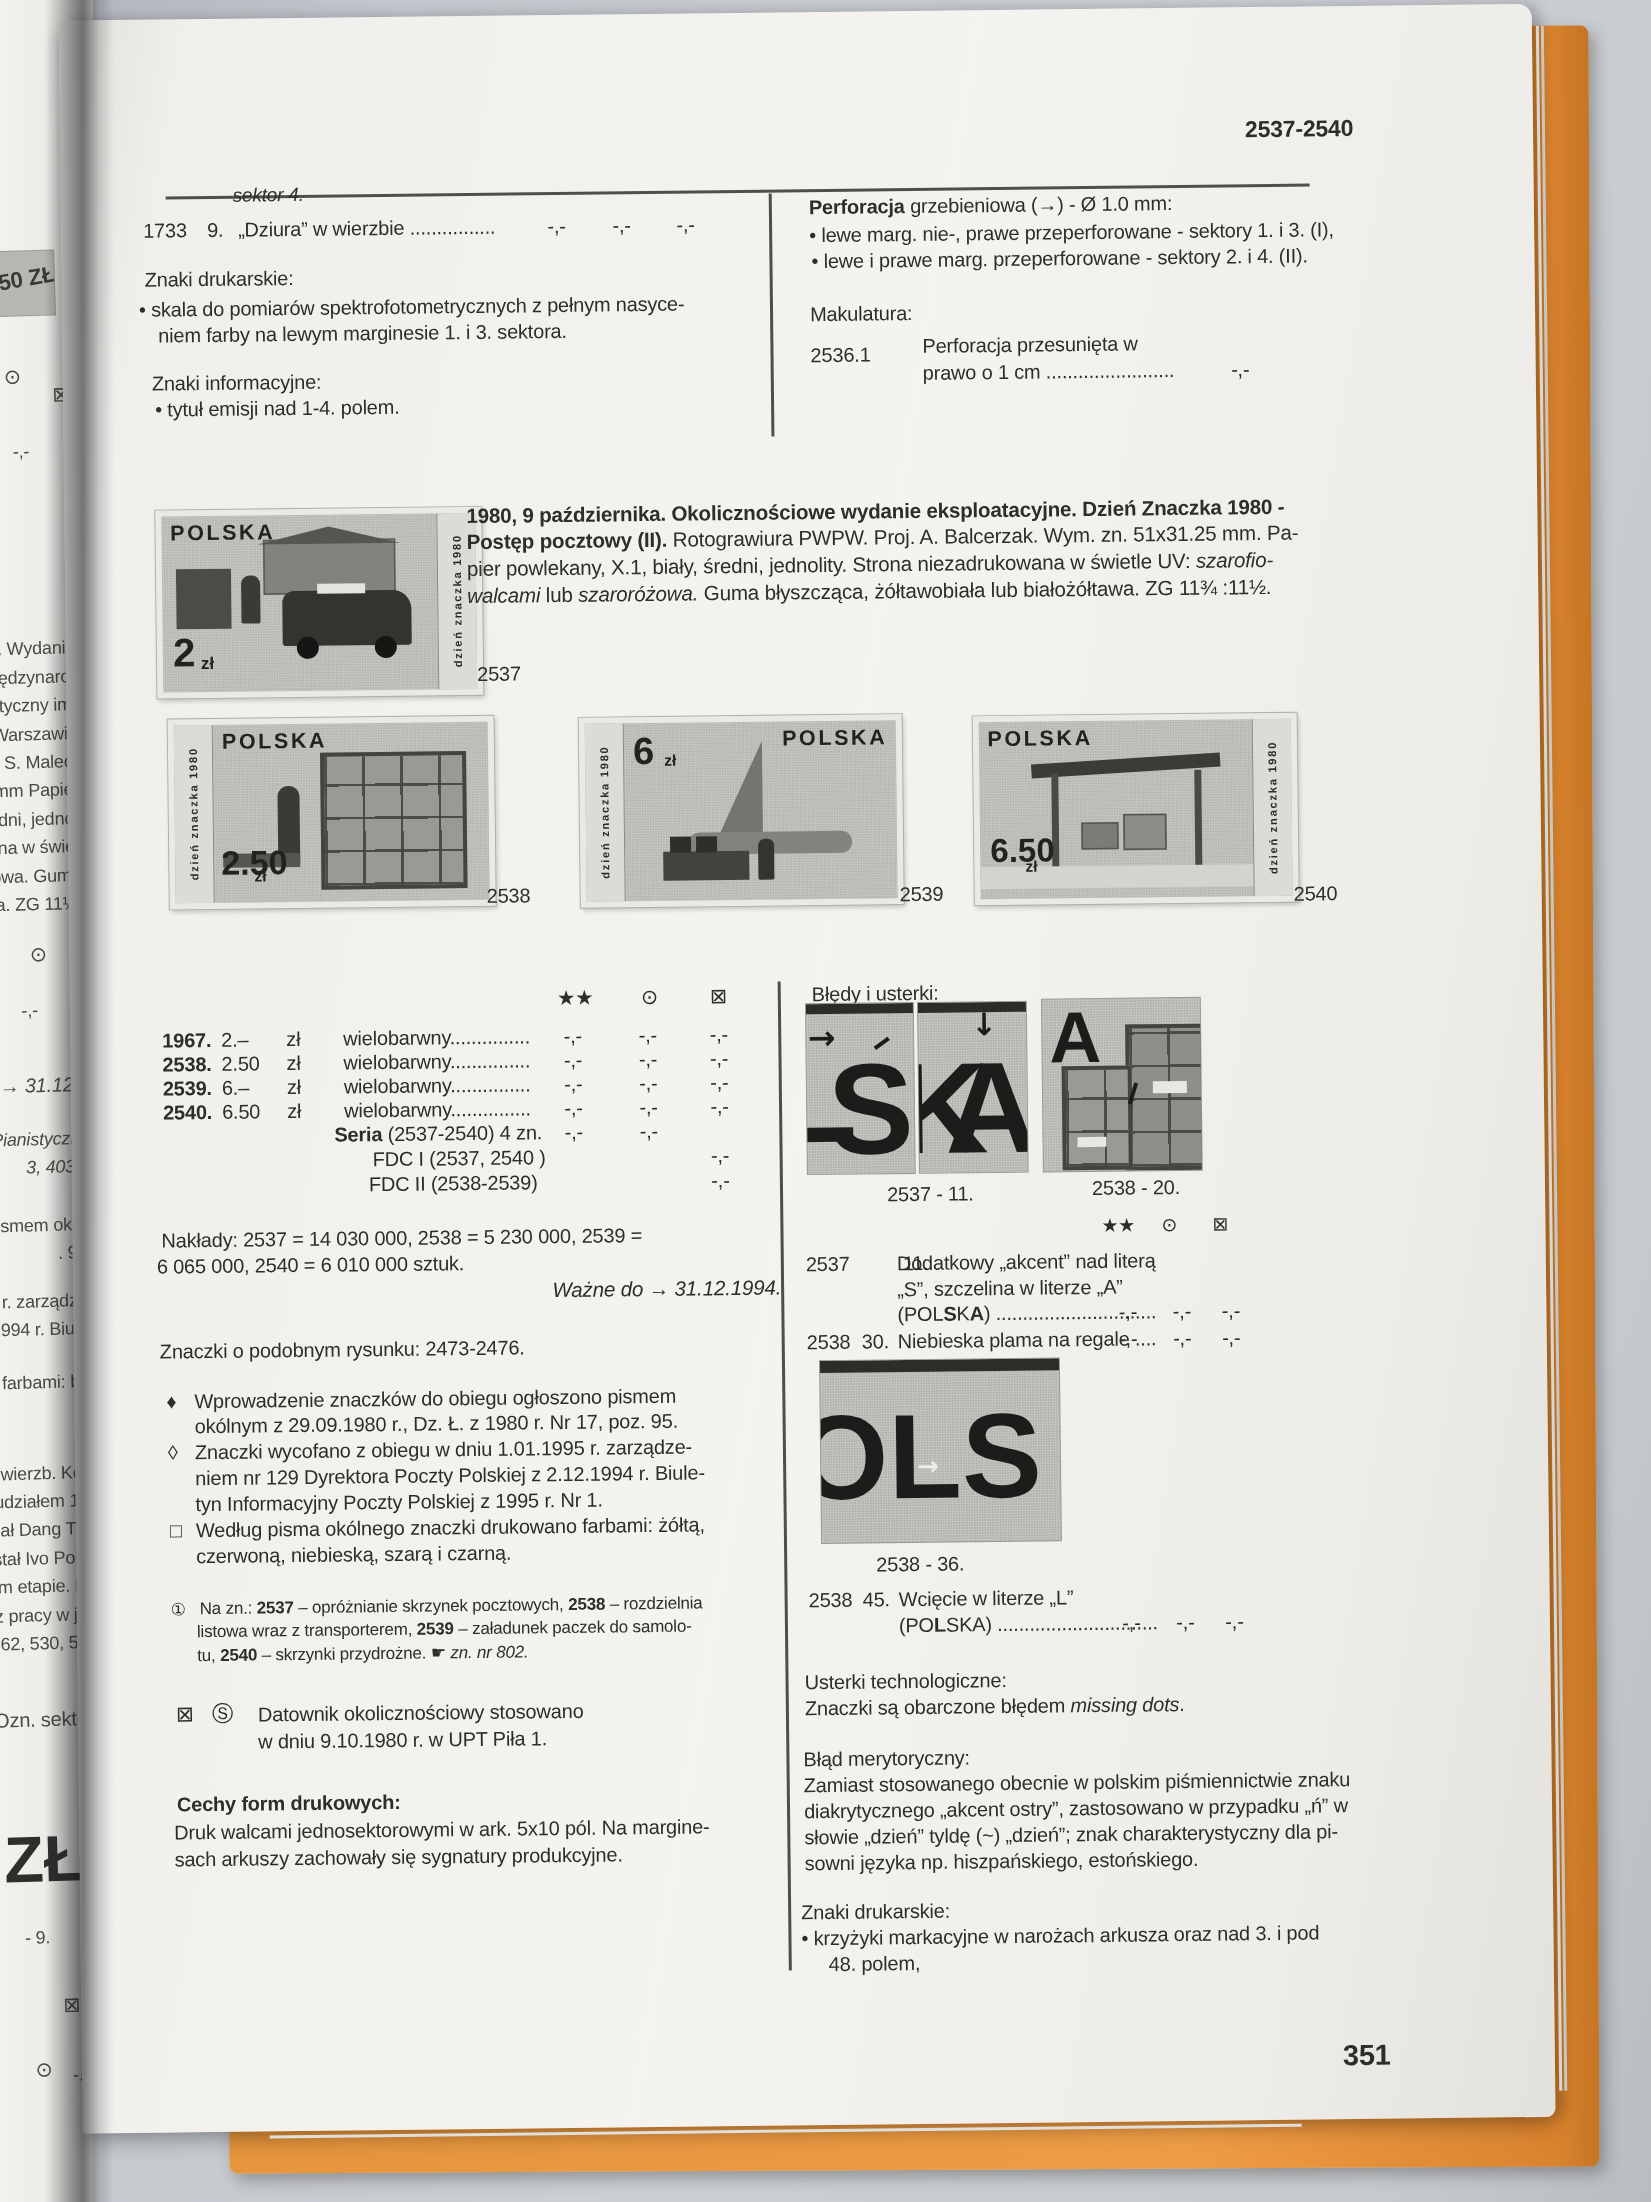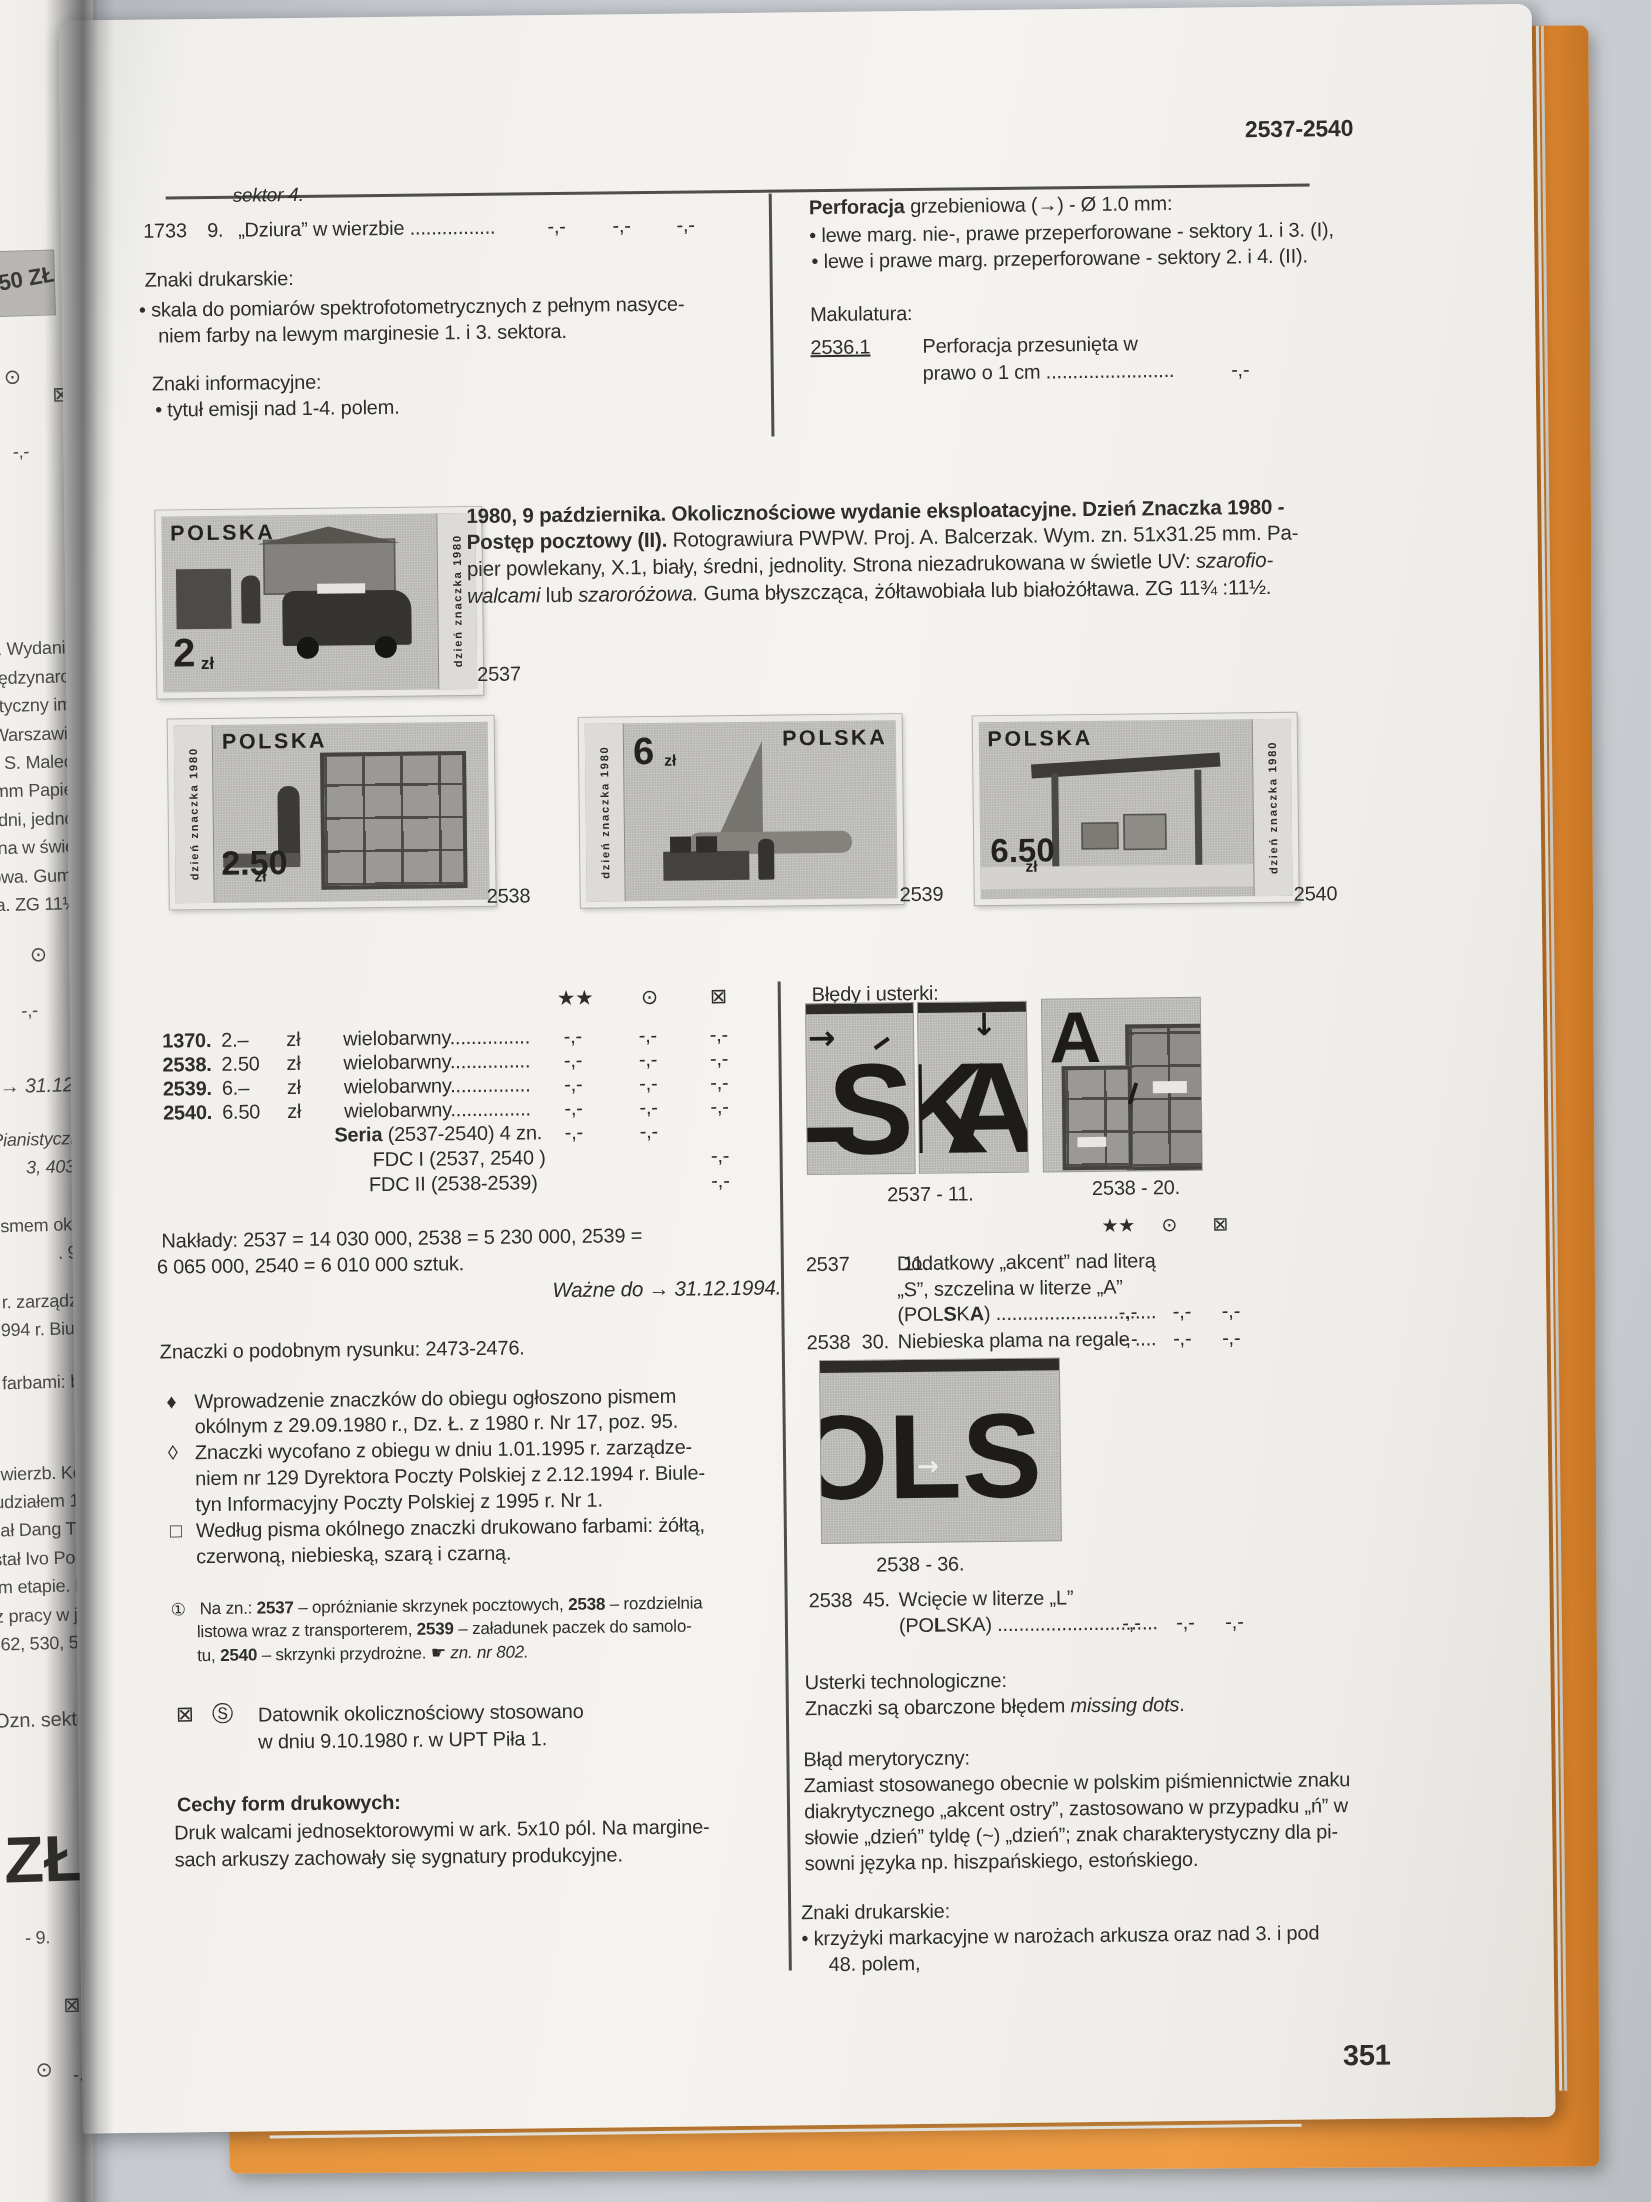--- a/index.html
+++ b/index.html
@@ -129,21 +129,21 @@
   <span class="t" style="left:163px;top:391px;">• tytuł emisji nad 1-4. polem.</span>
 
   <div class="rule" style="left:779px;top:193px;width:2.6px;height:243px;"></div>
 
   <span class="t" style="left:819px;top:196px;">
     <span class="b">Perforacja</span><span> grzebieniowa (→) - Ø 1.0 mm:</span>
   </span>
   <span class="t" style="left:819px;top:224px;">• lewe marg. nie-, prawe przeperforowane - sektory 1. i 3. (I),</span>
   <span class="t" style="left:821px;top:250px;">• lewe i prawe marg. przeperforowane - sektory 2. i 4. (II).</span>
   <span class="t" style="left:819px;top:303px;">Makulatura:</span>
-  <span class="t" style="left:819px;top:336px;text-decoration:underline;">2536.1</span>
+  <span class="t" style="left:819px;top:344px;">2536.1</span>
   <span class="t" style="left:931px;top:336px;">Perforacja przesunięta w</span>
   <span class="t" style="left:931px;top:363px;">prawo o 1 cm ........................</span>
   <span class="t dash" style="left:1226px;top:363px;">-,-</span>
 
   <div class="stamp" style="left:162px;top:503px;width:314px;height:176px;">
     <div class="simg">
       <span class="country" style="left:8.6px;top:5.2px;">POLSKA</span>
       <div class="shape" style="left:103px;top:26px;width:129px;height:52px;background:#83827e;box-shadow:0 0 0 1.7px #5c5b57;"></div>
       <div class="shape" style="left:96px;top:12px;width:0;height:0;border-left:71px solid transparent;border-right:71px solid transparent;border-bottom:17px solid #56554f;"></div>
       <div class="shape" style="left:13.8px;top:53px;width:55px;height:60px;background:#4c4b47;"></div>
@@ -220,21 +220,21 @@
           <span class="vtext">dzień znaczka 1980</span>
         </div>
     </div>
   </div>
   <span class="t" style="left:1296px;top:888px;">2540</span>
 
   <span class="t b ico" style="left:558px;top:984px;font-size:20.6px;">★★</span>
   <span class="t ico" style="left:642px;top:984px;font-size:20.6px;">⊙</span>
   <span class="t ico" style="left:711px;top:984px;font-size:20.6px;">⊠</span>
 
-  <span class="t b" style="left:163px;top:1022px;">1370.</span>
+  <span class="t b" style="left:163px;top:1022px;">1967.</span>
   <span class="t" style="left:222px;top:1022px;">2.–</span>
   <span class="t" style="left:287px;top:1022px;">zł</span>
   <span class="t" style="left:344px;top:1022px;">wielobarwny...............</span>
   <span class="t dash" style="left:551px;top:1022px;">-,-</span>
   <span class="t dash" style="left:626px;top:1022px;">-,-</span>
   <span class="t dash" style="left:697px;top:1022px;">-,-</span>
 
   <span class="t b" style="left:163px;top:1046px;">2538.</span>
   <span class="t" style="left:222px;top:1046px;">2.50</span>
   <span class="t" style="left:287px;top:1046px;">zł</span>

